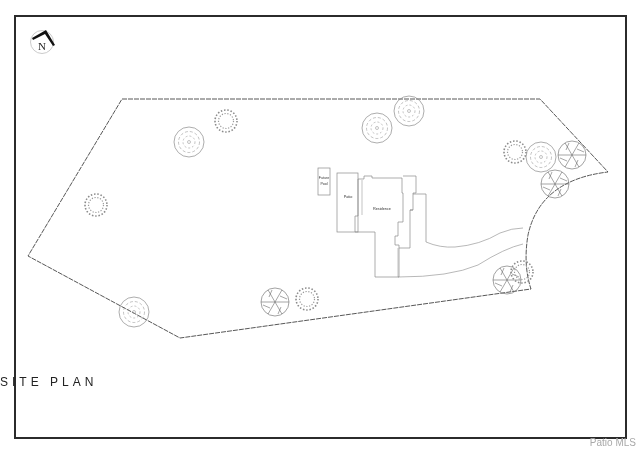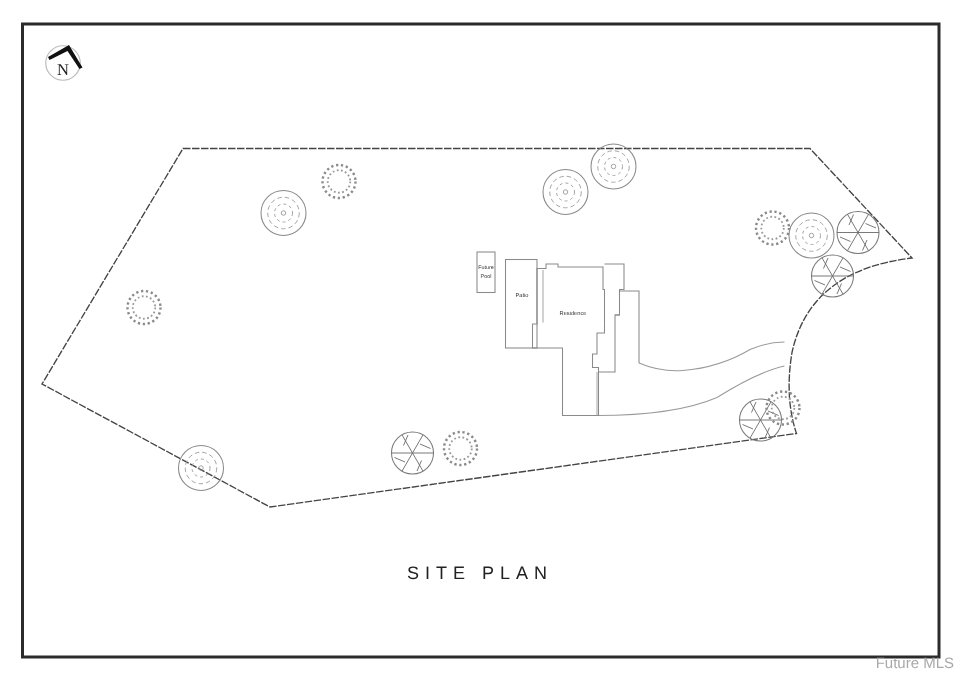--- a/index.html
+++ b/index.html
@@ -6,21 +6,21 @@
     body {
       width: 640px; height: 452px; background: #ffffff; position: relative; overflow: hidden;
       font-family: "Liberation Sans", sans-serif;
     }
     .frame {
       position: absolute; left: 14px; top: 15px; width: 609px; height: 420px;
       border: 2px solid #2b2b2b; box-sizing: content-box;
     }
     svg.plan { position: absolute; left: 0; top: 0; }
     .title {
-      position: absolute; left: 0; width: 640px; top: 375px; text-align: center;
+      position: absolute; left: 0; width: 640px; top: 375px; text-align: left;
       font-size: 12px; letter-spacing: 4px; color: #222;
     }
     .watermark {
       position: absolute; right: 4px; top: 437px; font-size: 10px; color: #a9a9a9;
     }
     .lbl { font-family: "Liberation Sans", sans-serif; fill: #333; }
   </style>
 </head>
 <body>
 
@@ -91,13 +91,13 @@
   <use href="#treeShrub" x="522" y="272"></use>
 
   <g>
     <circle cx="42" cy="42" r="11.5" fill="#fff" stroke="#bdbdbd" stroke-width="0.8"></circle>
     <path d="M32,38 L46,30 L55,45 L53,46 L45,34 L33,40 Z" fill="#111"></path>
     <text x="42" y="50" font-family="'Liberation Serif', serif" font-size="11" text-anchor="middle" fill="#222">N</text>
   </g>
 </svg>
 
 <div class="title">SITE PLAN</div>
-<div class="watermark">Future MLS</div>
+<div class="watermark">Patio MLS</div>
 
 </body></html>

